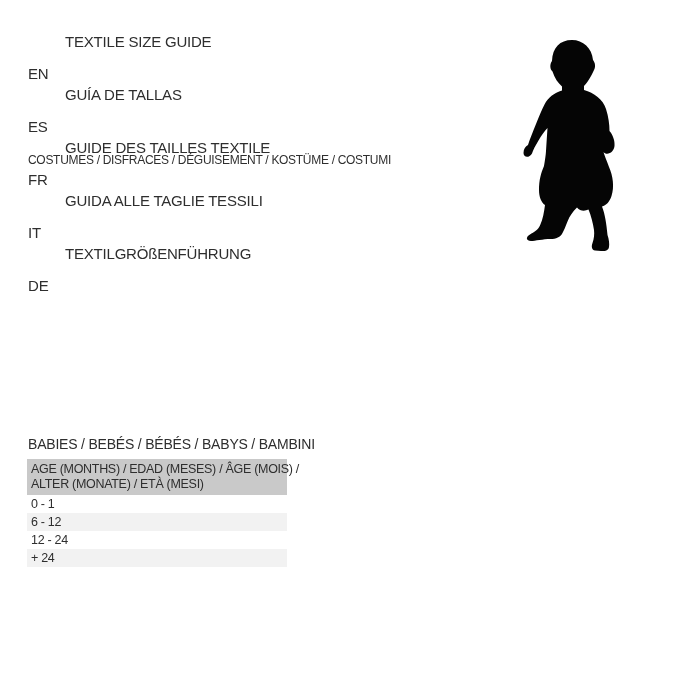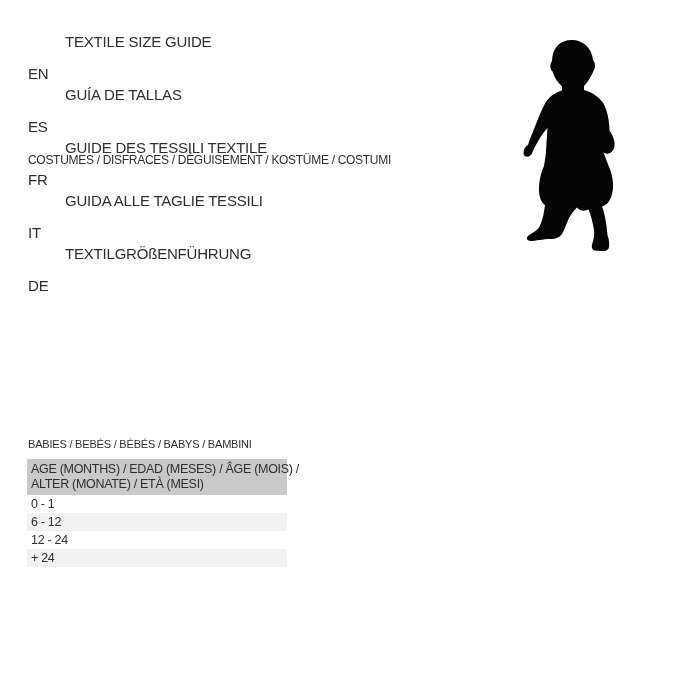--- a/index.html
+++ b/index.html
@@ -45,21 +45,21 @@
     height: 230px;
   }
   .figure svg { display: block; width: 140px; height: 230px; }
   .figure path { fill: var(--silhouette, #050505); }
 
   
   .section-title {
     position: absolute;
     left: 28px;
     top: 436px;
-    font-size: 11px;
+    font-size: 14px;
     line-height: 16px;
     letter-spacing: -0.2px;
     white-space: nowrap;
   }
 
   
   .size-table {
     position: absolute;
     left: 27px;
     top: 459px;
@@ -94,21 +94,21 @@
     <div class="lang-row">
       <span class="lang-code">EN</span>
       <span class="lang-label">TEXTILE SIZE GUIDE</span>
     </div>
     <div class="lang-row">
       <span class="lang-code">ES</span>
       <span class="lang-label">GUÍA DE TALLAS</span>
     </div>
     <div class="lang-row">
       <span class="lang-code">FR</span>
-      <span class="lang-label">GUIDE DES TESSILI TEXTILE</span>
+      <span class="lang-label">GUIDE DES TAILLES TEXTILE</span>
     </div>
     <div class="lang-row">
       <span class="lang-code">IT</span>
       <span class="lang-label">GUIDA ALLE TAGLIE TESSILI</span>
     </div>
     <div class="lang-row">
       <span class="lang-code">DE</span>
       <span class="lang-label">TEXTILGRÖßENFÜHRUNG</span>
     </div>
   </div>

